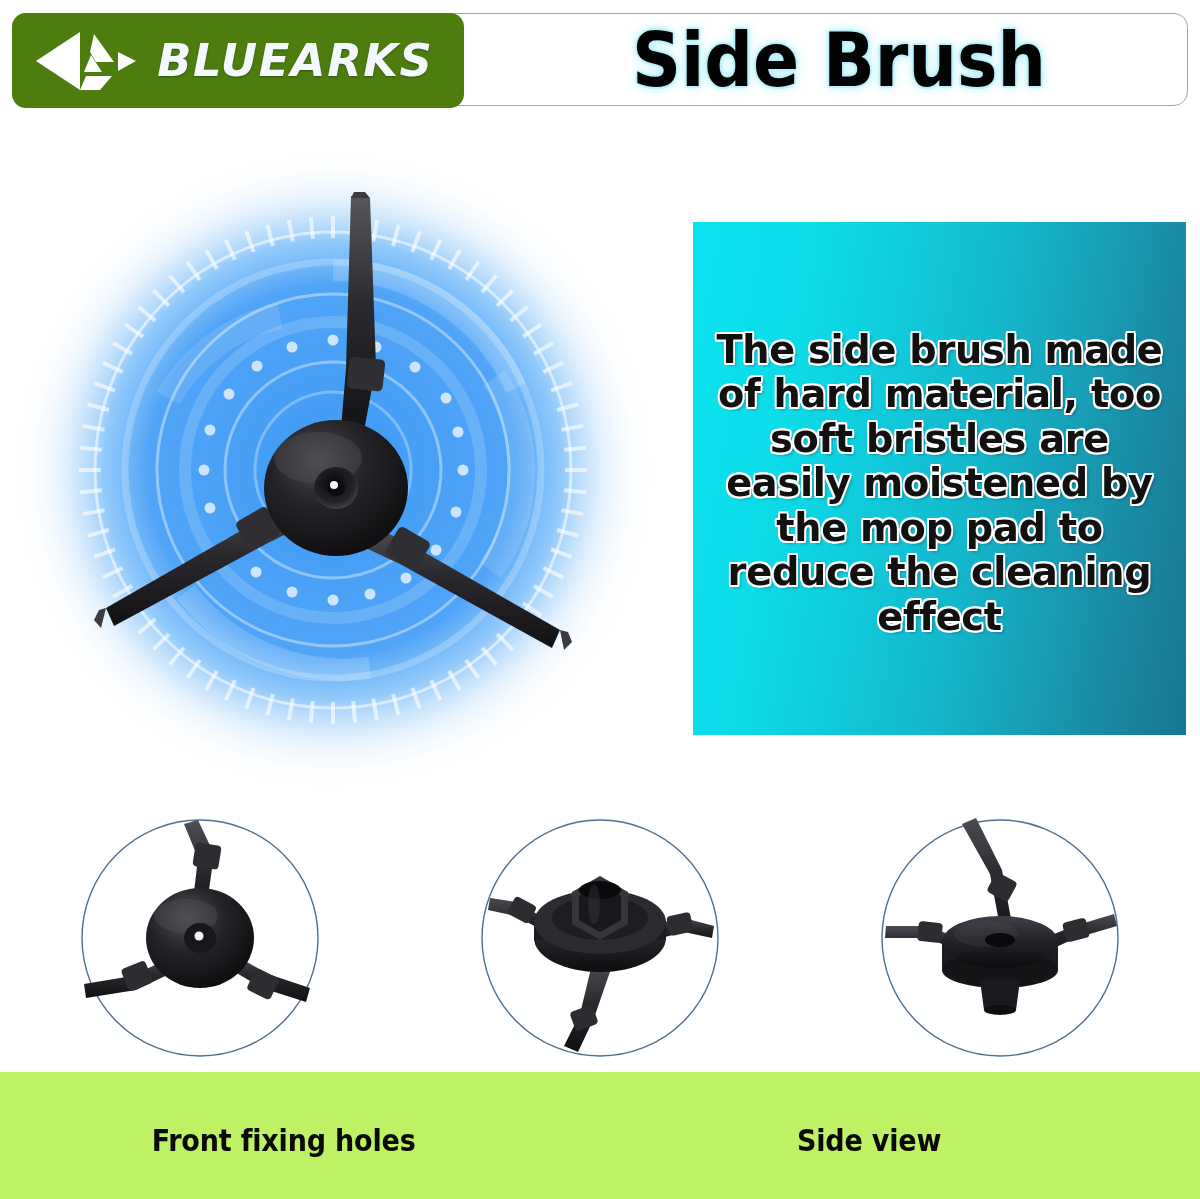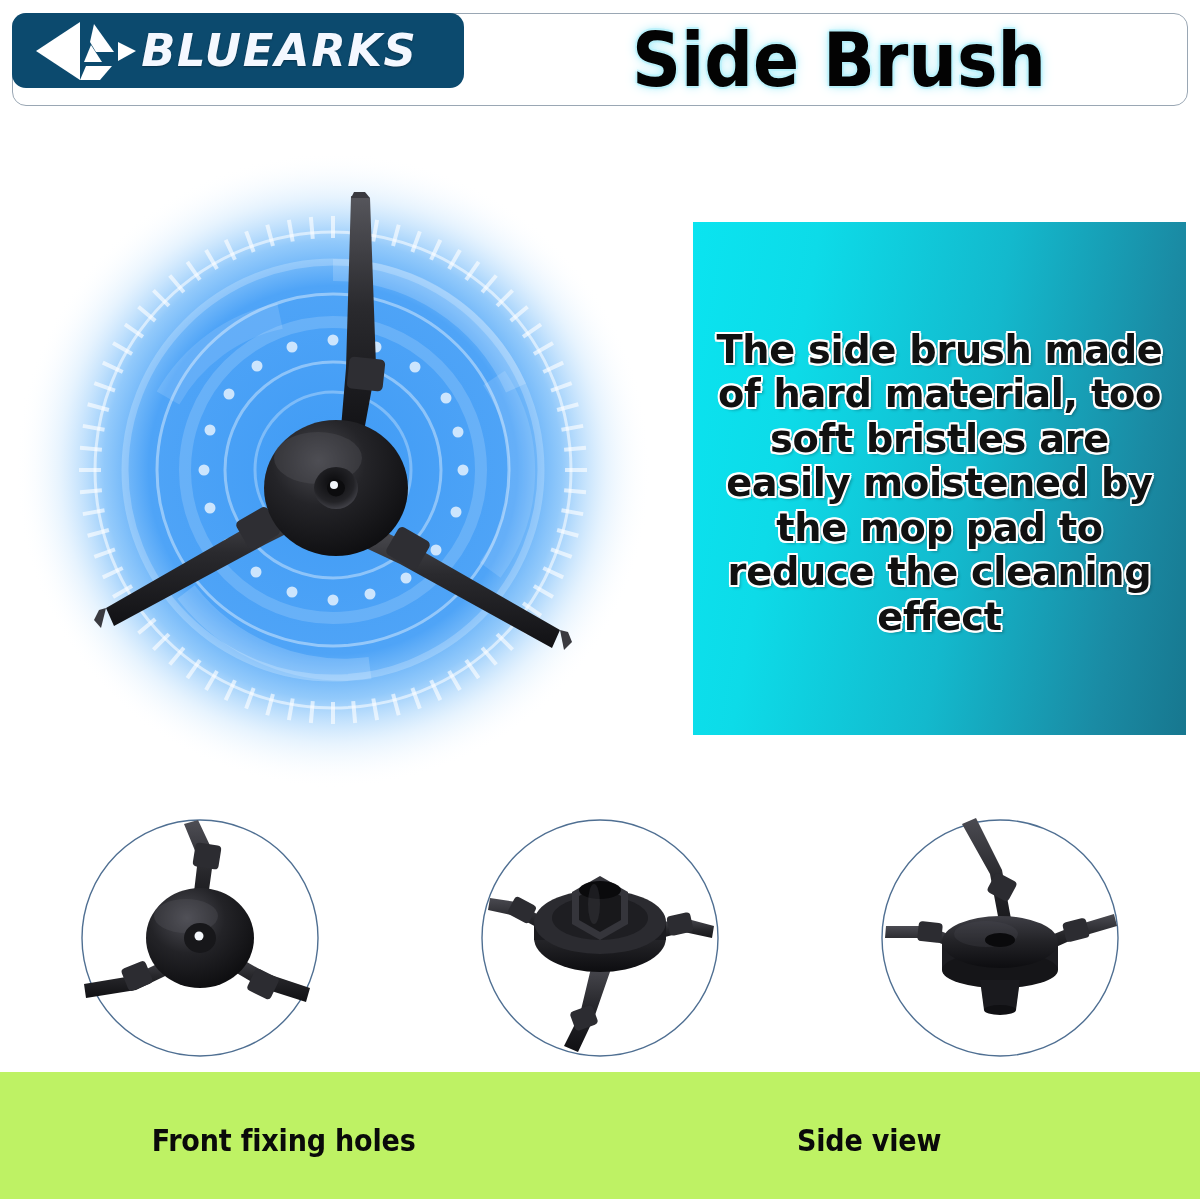--- a/index.html
+++ b/index.html
@@ -17,26 +17,26 @@
     left:12px; top:13px;
     width:1176px; height:93px;
     background:#ffffff;
     border:1px solid #9aa7b4;
     border-radius:14px;
     display:flex; align-items:center;
   }
   .logo-pill {
     position:absolute;
     left:-1px; top:-1px;
-    width:452px; height:75px;
-    background:#0c4a6e;
+    width:452px; height:95px;
+    background:#4d7c0f;
     border-radius:14px;
     display:flex; align-items:center;
     padding-left:22px;
-    gap:6px;
+    gap:22px;
     overflow:hidden;
   }
   .logo-mark { width:104px; height:66px; flex:0 0 auto; }
   .logo-word {
     color:#f4f8ff;
     font-size:44px;
     font-weight:700;
     font-style:italic;
     letter-spacing:1.5px;
     font-family:"DejaVu Sans", sans-serif;

